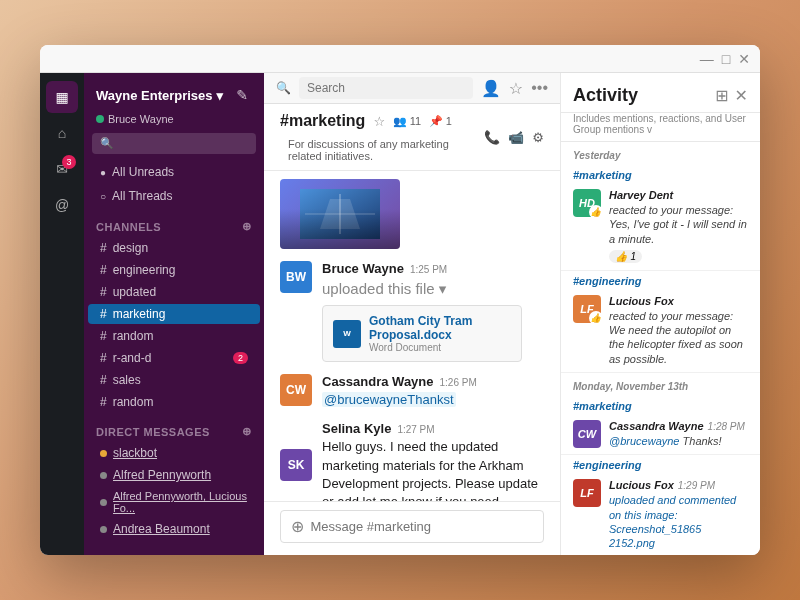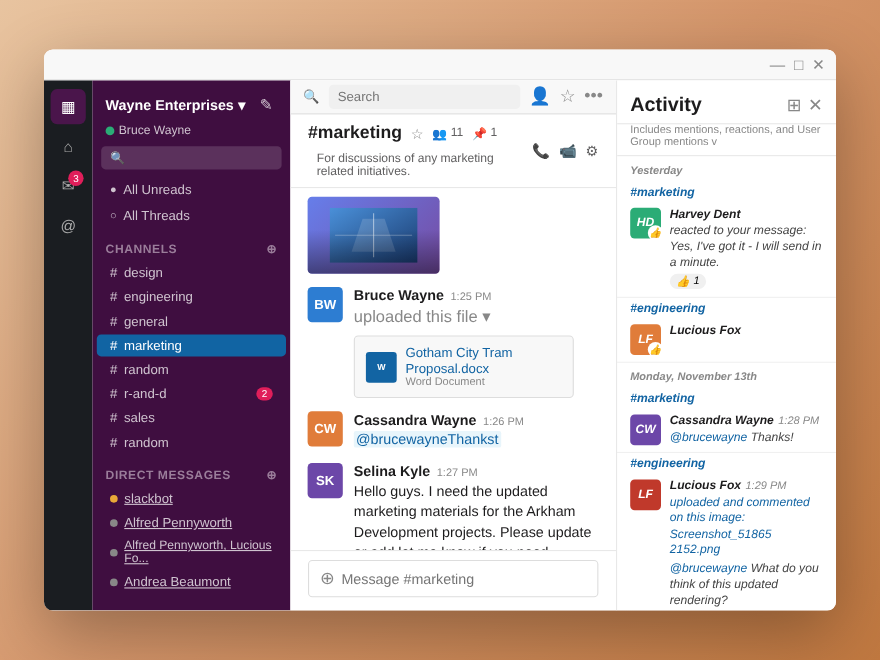--- a/index.html
+++ b/index.html
@@ -273,21 +273,21 @@
       flex-shrink: 0;
       display: flex;
       align-items: center;
       justify-content: center;
       font-size: 12px;
       font-weight: 700;
       color: #fff;
     }
     .avatar.bruce { background: #2d7dd2; }
     .avatar.cassandra { background: #e07c3a; }
-    .avatar.selina { background: #6c47a8; }
+    .avatar.selina { background: #6c47a8; margin-top: 28px; }
     .message-content { flex: 1; }
     .message-header {
       display: flex;
       align-items: baseline;
       gap: 6px;
       margin-bottom: 2px;
     }
     .message-author {
       font-weight: 700;
       font-size: 13px;
@@ -329,21 +329,21 @@
       background: #1264a3;
       border-radius: 3px;
       display: flex;
       align-items: center;
       justify-content: center;
       color: #fff;
       font-size: 8px;
       font-weight: 700;
     }
     .file-info { flex: 1; }
-    .file-name { font-size: 12px; color: #1264a3; font-weight: 400; }
+    .file-name { font-size: 12px; color: #1264a3; font-weight: 700; }
     .file-type { font-size: 10px; color: #888; }
     .message-input-area {
       padding: 8px 16px 12px;
       border-top: 1px solid #e8e8e8;
       flex-shrink: 0;
     }
     
     .activity-panel {
       width: 200px;
       background: #fff;
@@ -543,21 +543,21 @@
       <div class="sidebar-channel">
         <span>#</span>
         <span>design</span>
       </div>
       <div class="sidebar-channel">
         <span>#</span>
         <span>engineering</span>
       </div>
       <div class="sidebar-channel">
         <span>#</span>
-        <span>general</span>
+        <span>updated</span>
       </div>
       <div class="sidebar-channel active">
         <span>#</span>
         <span>marketing</span>
       </div>
       <div class="sidebar-channel">
         <span>#</span>
         <span>random</span>
       </div>
       <div class="sidebar-channel">
@@ -735,20 +735,21 @@
         </div>
 
         <div class="activity-channel-tag">#engineering</div>
         <div class="activity-item">
           <div class="activity-avatar lucious" style="position:relative;">
             <span>LF</span>
             <span class="activity-reaction-badge">👍</span>
           </div>
           <div class="activity-item-content">
             <div class="activity-item-header">Lucious Fox</div>
+            <div class="activity-item-text">reacted to your message: We need the autopilot on the helicopter fixed as soon as possible.</div>
           </div>
         </div>
 
         <div class="activity-date">Monday, November 13th</div>
 
         <div class="activity-channel-tag">#marketing</div>
         <div class="activity-item">
           <div class="activity-avatar cassandra">
             <span>CW</span>
           </div>

